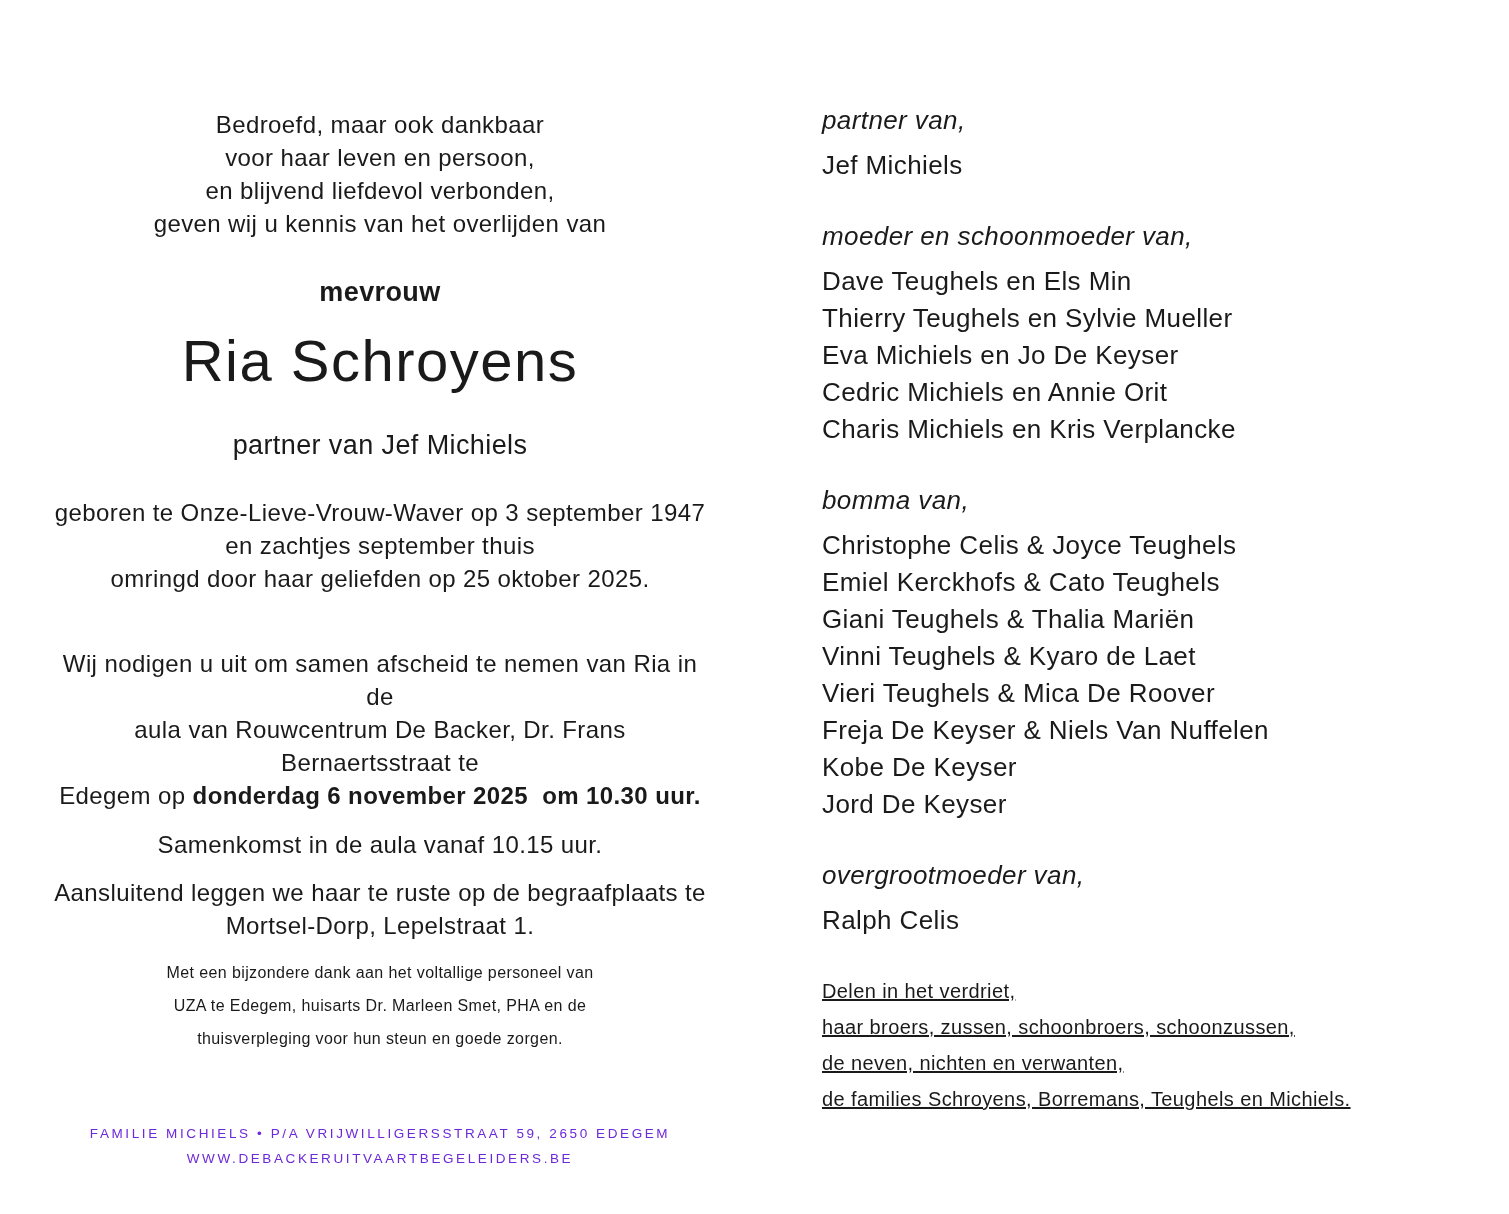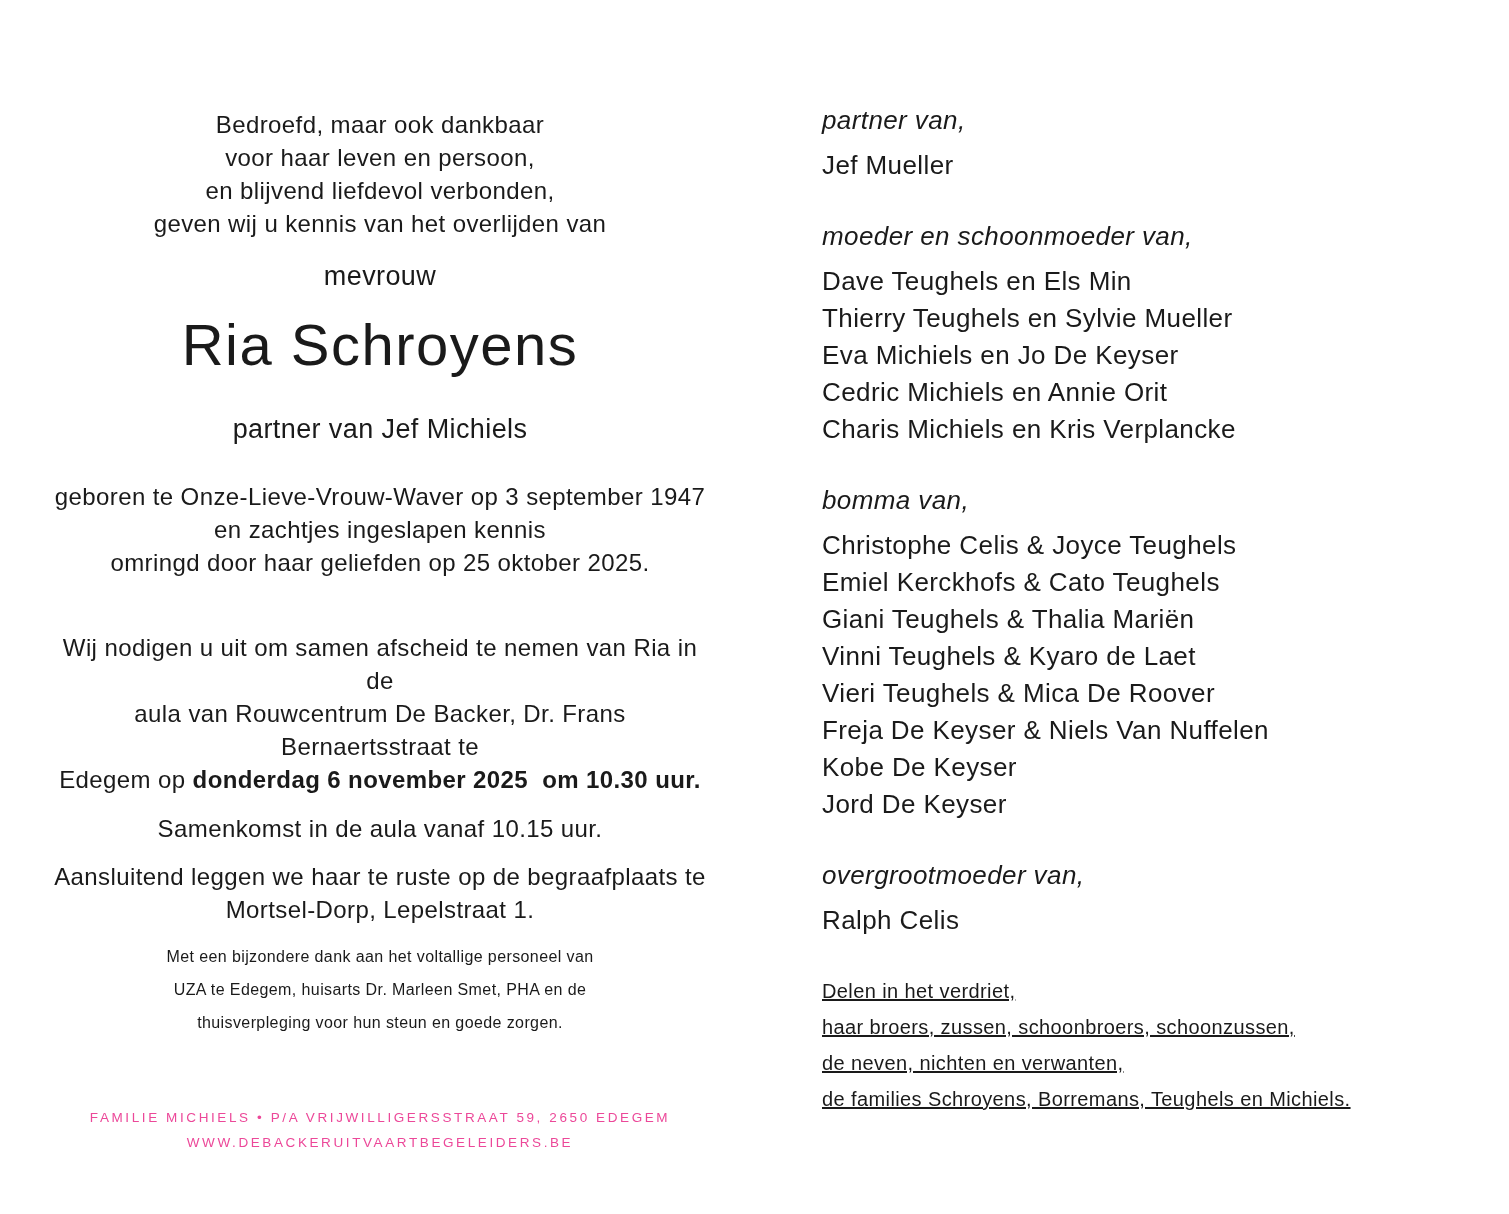--- a/index.html
+++ b/index.html
@@ -27,23 +27,24 @@
     width: 660px;
     text-align: center;
     letter-spacing: 0.4px;
   }
   .intro {
     margin-top: 108px;
     font-size: 24px;
     line-height: 33px;
   }
   .salutation {
-    margin-top: 20px;
+    margin-top: 36px;
     font-size: 27px;
     line-height: 33px;
+    font-weight: bold;
   }
   .deceased-name {
     margin-top: 16px;
     font-size: 58px;
     line-height: 72px;
     letter-spacing: 1.5px;
     font-weight: 400;
   }
   .partner-line {
     margin-top: 32px;
@@ -78,21 +79,21 @@
   .thanks {
     margin-top: 14px;
     font-size: 16px;
     line-height: 33px;
   }
   .footer {
     margin-top: 66px;
     font-size: 13.5px;
     line-height: 25px;
     letter-spacing: 2.6px;
-    color: #ec4899;
+    color: #6d28d9;
   }
 
   
   .right-col {
     position: absolute;
     left: 822px;
     top: 0;
     width: 640px;
     text-align: left;
     letter-spacing: 0.4px;
@@ -131,21 +132,21 @@
     </div>
 
     <div class="salutation">mevrouw</div>
 
     <div class="deceased-name">Ria Schroyens</div>
 
     <div class="partner-line">partner van Jef Michiels</div>
 
     <div class="birth">
       <div class="line">geboren te Onze-Lieve-Vrouw-Waver op 3 september 1947</div>
-      <div class="line">en zachtjes ingeslapen kennis</div>
+      <div class="line">en zachtjes september thuis</div>
       <div class="line">omringd door haar geliefden op 25 oktober 2025.</div>
     </div>
 
     <div class="invitation">
       <div class="line">Wij nodigen u uit om samen afscheid te nemen van Ria in de</div>
       <div class="line">aula van Rouwcentrum De Backer, Dr. Frans Bernaertsstraat te</div>
       <div class="line"><span class="line">Edegem op </span><span class="bold">donderdag 6 november 2025  om 10.30 uur.</span></div>
     </div>
 
     <div class="gathering">Samenkomst in de aula vanaf 10.15 uur.</div>
@@ -166,21 +167,21 @@
       <div class="line">WWW.DEBACKERUITVAARTBEGELEIDERS.BE</div>
     </div>
 
   </div>
 
   <div class="right-col">
     <div class="spacer-top"></div>
 
     <div class="rel-section">
       <div class="rel-label">partner van,</div>
-      <div class="rel-name">Jef Mueller</div>
+      <div class="rel-name">Jef Michiels</div>
     </div>
 
     <div class="rel-section">
       <div class="rel-label">moeder en schoonmoeder van,</div>
       <div class="rel-name">Dave Teughels en Els Min</div>
       <div class="rel-name">Thierry Teughels en Sylvie Mueller</div>
       <div class="rel-name">Eva Michiels en Jo De Keyser</div>
       <div class="rel-name">Cedric Michiels en Annie Orit</div>
       <div class="rel-name">Charis Michiels en Kris Verplancke</div>
     </div>

